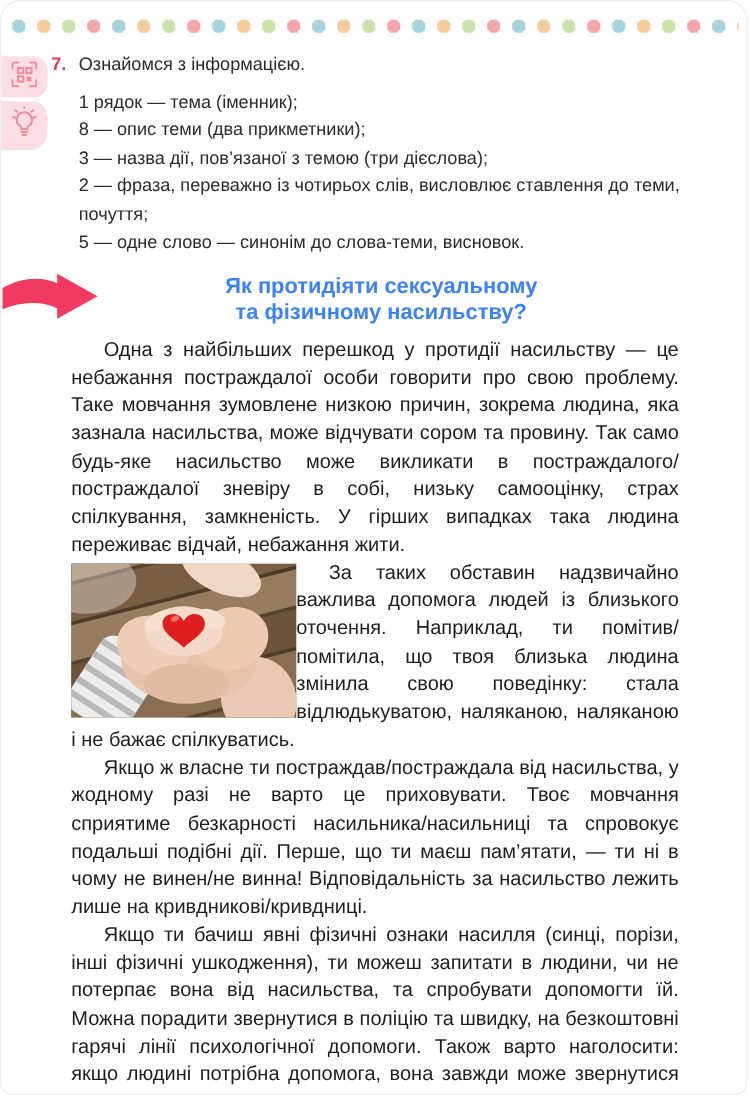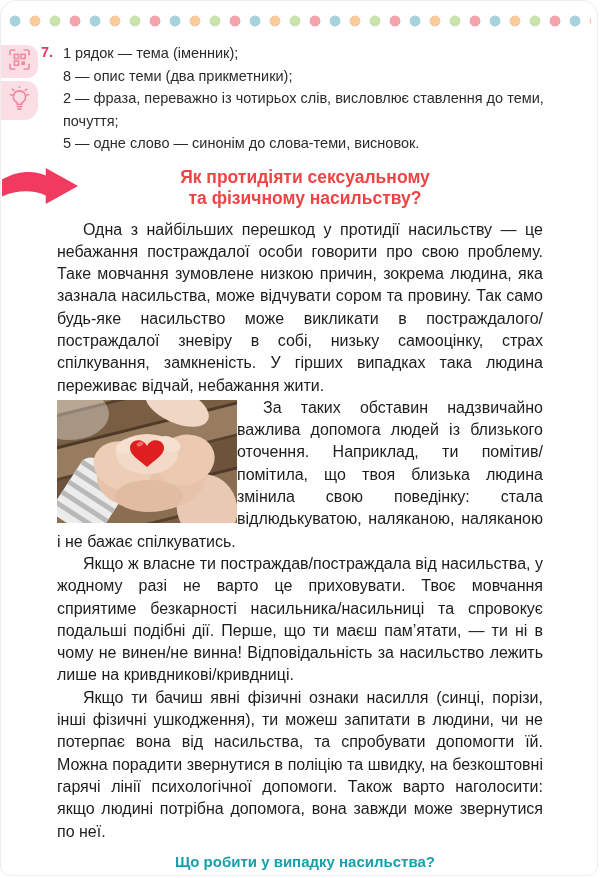--- a/index.html
+++ b/index.html
@@ -27,21 +27,21 @@
   .exercise{position:relative;margin:15px 50px 0 62px;font-size:14.5px;line-height:20.5px;color:#2b2b2b;}
   .ex-num{position:absolute;left:-22px;top:0;color:#e8365e;font-weight:bold;}
   .ex-title{display:block;}
   .ex-instruction{margin:0;}
   .ex-lines p{margin:0;line-height:22.5px;}
   .ex-lines{margin-top:8px;}
 
   
   .section-head{position:relative;margin-top:12px;}
   .pink-arrow{position:absolute;left:0;top:0;width:80px;height:38px;}
-  .sec-title{margin:0 50px 0 62px;text-align:center;color:#ef4444;font-size:17.5px;line-height:21.5px;font-weight:bold;}
+  .sec-title{margin:0 50px 0 62px;text-align:center;color:#3b82f6;font-size:17.5px;line-height:21.5px;font-weight:bold;}
 
   
   .body-text{margin:9px 54px 0 56px;font-family:Liberation Sans, sans-serif;font-size:16px;line-height:22.3px;color:#1d1d1d;text-align:justify;}
   .para{margin:0;text-indent:26px;}
   .photo{float:left;width:180px;height:123px;margin:3px 14px 3px 0;shape-outside:border-box;}
   .photo svg{display:block;width:180px;height:123px;}
 
   
   .action-title{margin:10px 50px 0 62px;text-align:center;color:#17a0ab;font-size:15px;font-weight:bold;}
 </style>
@@ -78,23 +78,25 @@
             <path d="M19.4 3.8 l-1.4 1.3"></path>
           <path d="M2.6 9.5 l1.8.4"></path>
             <path d="M21.4 9.5 l-1.8.4"></path>
         </svg>
       </span>
     </div>
   </div>
 
   <section class="exercise">
     <span class="ex-num">7.</span>
+    <span class="ex-title">Ознайомся з інформацією.</span>
     <div class="ex-lines">
       <p>1 рядок — тема (іменник);</p>
       <p>8 — опис теми (два прикметники);</p>
+      <p>3 — назва дії, пов’язаної з темою (три дієслова);</p>
       <p>2 — фраза, переважно із чотирьох слів, висловлює ставлення до теми, почуття;</p>
       <p>5 — одне слово — синонім до слова-теми, висновок.</p>
     </div>
   </section>
 
   <div class="section-head">
     <span class="pink-arrow">
       <svg width="80" height="38" viewBox="0 0 82 40">
         <path d="M0 13 C 16 4, 33 3, 46 9 L46 1 L80 20 L46 39 L46 30 C 33 24, 16 24, 0 31 Z" fill="#f13a5f"></path>
       </svg>

